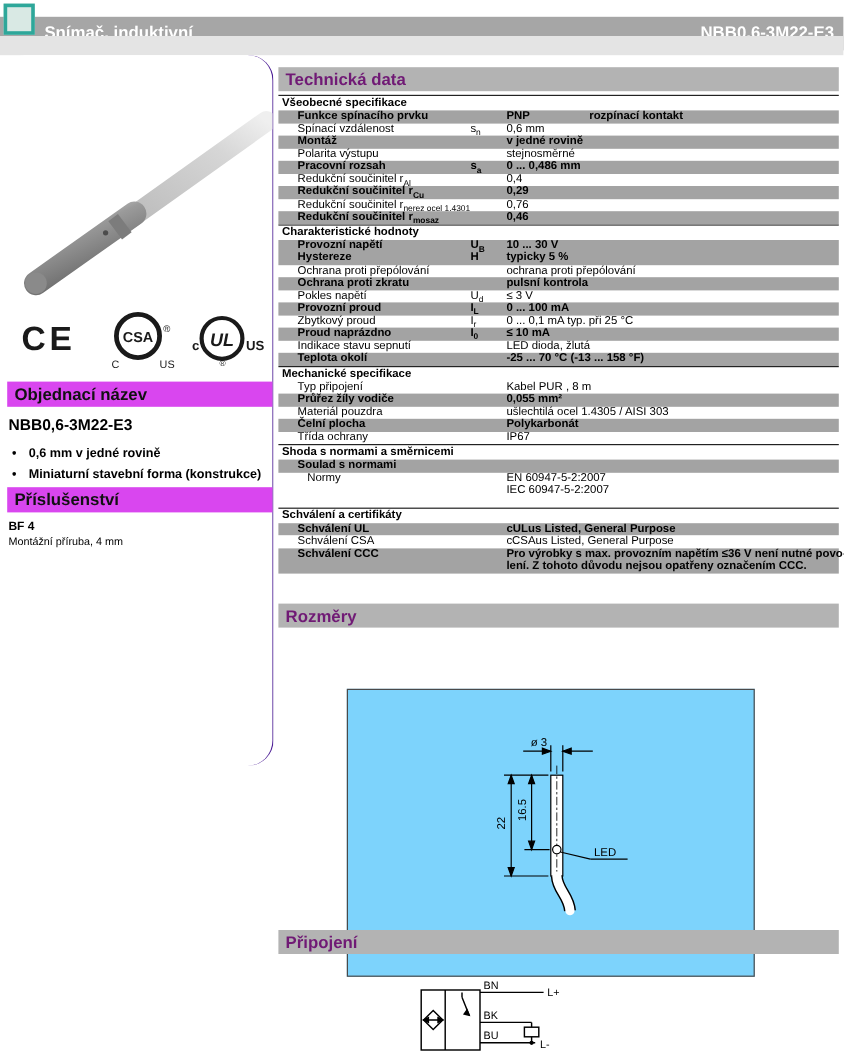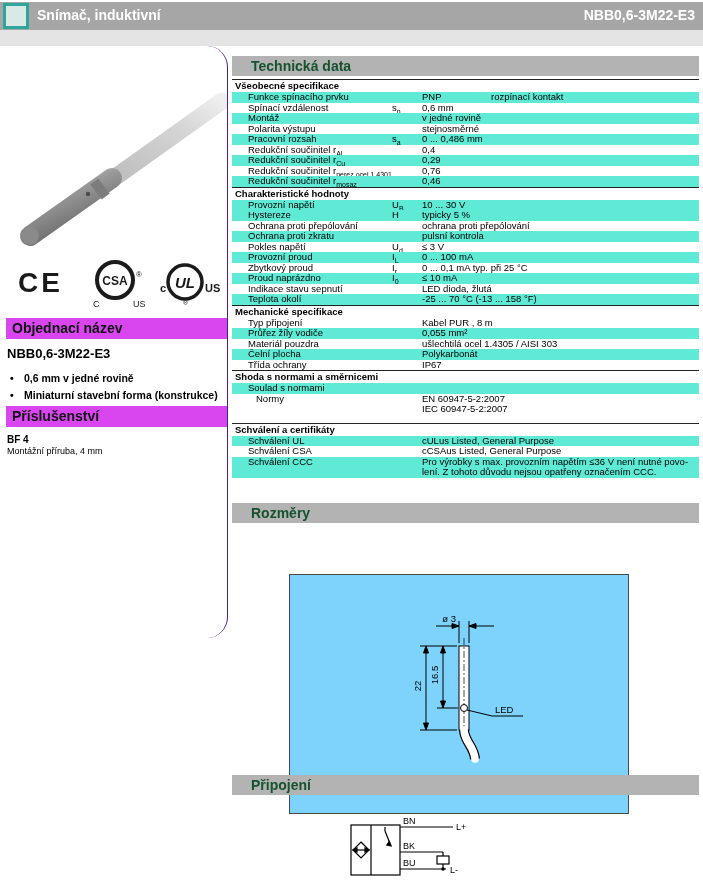--- a/index.html
+++ b/index.html
@@ -3,21 +3,21 @@
 <meta charset="utf-8">
 <style>
   html,body{margin:0;padding:0;}
   body{
     width:703px;height:882px;position:relative;overflow:hidden;
     background:#ffffff;color:#000;
     font-family:"Liberation Sans","DejaVu Sans",sans-serif;
     -webkit-font-smoothing:antialiased;
   }
   
-  .top-header{position:absolute;left:0;top:2px;width:703px;height:28px;background:#a6a6a6;}
+  .top-header{position:absolute;left:0;top:14px;width:703px;height:28px;background:#a6a6a6;}
   .top-header .t-left{position:absolute;left:37px;top:5px;font-size:14px;font-weight:bold;color:#fff;}
   .top-header .t-right{position:absolute;right:8px;top:5px;font-size:14px;font-weight:bold;color:#fff;}
   .logo-square{position:absolute;left:3px;top:3px;width:20px;height:20px;background:#d9e9e4;border:3px solid #2ea79a;}
   .gray-band{position:absolute;left:0;top:30px;width:703px;height:16px;background:#e4e4e4;}
 
   
   .left-col{position:absolute;left:0;top:46px;width:227px;height:592px;background:#fff;border-right:1px solid #4c1d95;border-radius:21px;}
   .left-bar{position:absolute;left:6px;width:221px;height:21px;background:#d946ef;font-size:14px;font-weight:bold;line-height:21px;padding-left:6px;box-sizing:border-box;color:#111;}
   .order-bar{top:272px;}
   .acc-bar{top:360px;}
@@ -25,30 +25,30 @@
   .bullets{position:absolute;left:10px;top:326px;font-size:10.5px;font-weight:bold;}
   .bullets .b-row{margin-bottom:5px;}
   .bullets .dot{display:inline-block;width:14px;}
   .acc-code{position:absolute;left:7px;top:388px;font-size:10px;font-weight:bold;}
   .acc-desc{position:absolute;left:7px;top:400px;font-size:9px;}
   .photo{position:absolute;left:0;top:0;}
   .logos{position:absolute;left:0;top:206px;width:227px;height:60px;}
 
   
   .right-col{position:absolute;left:232px;top:46px;width:467px;height:836px;}
-  .sec-bar{width:467px;height:20px;background:#b3b3b3;font-size:14px;font-weight:bold;line-height:20px;padding-left:19px;box-sizing:border-box;color:#14532d;}
+  .sec-bar{width:467px;height:20px;background:#b3b3b3;font-size:14px;font-weight:bold;line-height:20px;padding-left:6px;box-sizing:border-box;color:#701a75;}
   .tech-bar{position:absolute;left:0;top:10px;}
   .roz-bar{position:absolute;left:0;top:457px;}
   .prip-bar{position:absolute;left:0;top:729px;}
 
   #tech-table{position:absolute;left:0;top:33px;width:467px;}
   .tsec{border-top:1px solid #222;font-size:9.5px;font-weight:bold;line-height:12px;height:12px;padding-left:3px;}
   .tsec.gap{margin-top:8px;}
   .trow{position:relative;min-height:10.5px;font-size:9.5px;line-height:10.5px;}
-  .trow.shade{background:#5eead4;}
+  .trow.shade{background:#a3a3a3;font-weight:bold;}
   .c-label{position:absolute;left:16px;top:0;white-space:nowrap;}
   .c-label.ind2{left:24px;}
   .c-sym{position:absolute;left:160px;top:0;}
   .c-val{position:absolute;left:190px;top:0;white-space:nowrap;}
   .c-val2{position:absolute;left:243px;top:0;white-space:nowrap;padding-left:16px;}
   sub{font-size:7px;line-height:0;}
 
   .roz-box{position:absolute;left:57px;top:484px;width:338px;height:238px;border:1px solid #4a4a4a;background:#7dd3fc;margin-top:44px;}
   .conn-wrap{position:absolute;left:108px;top:763px;}
 

